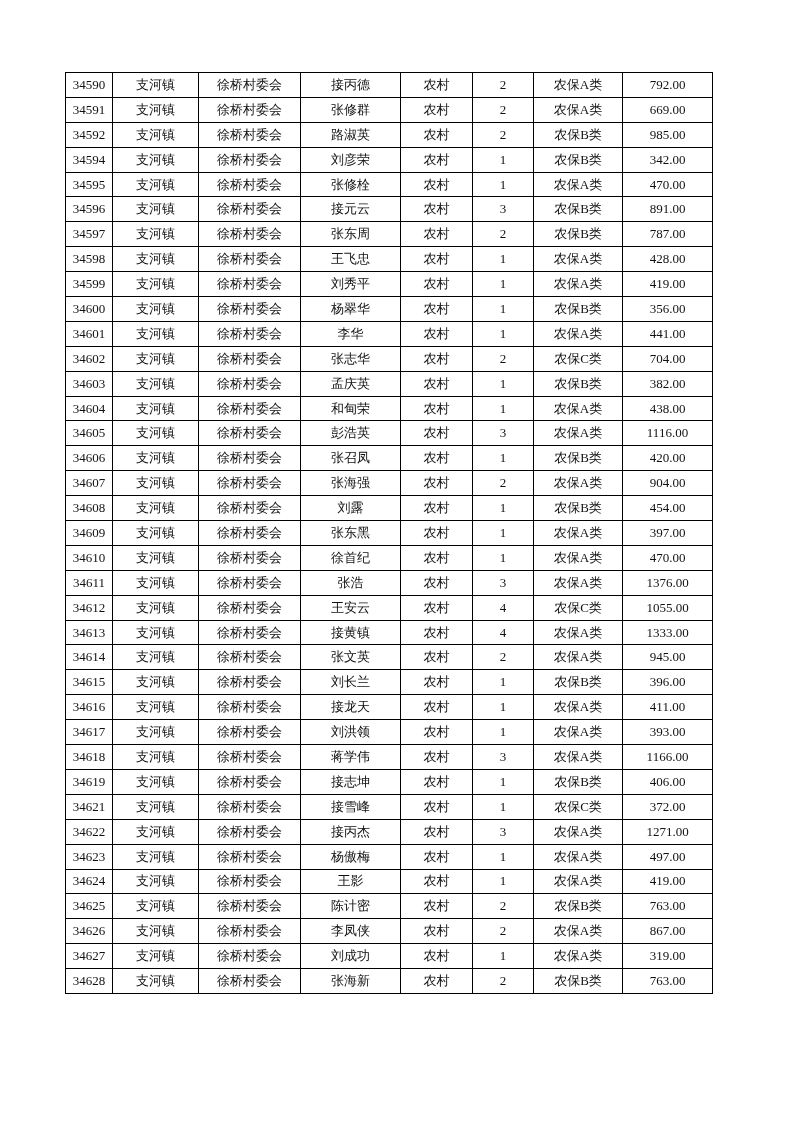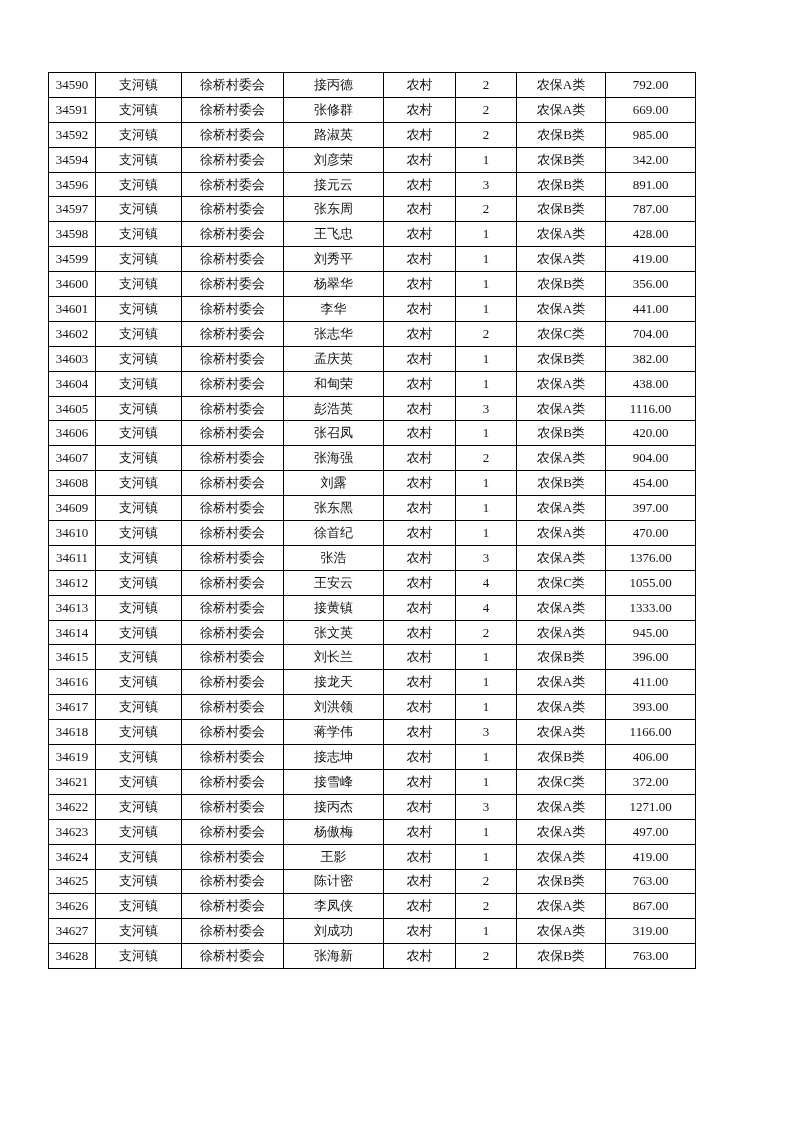--- a/index.html
+++ b/index.html
@@ -10,21 +10,21 @@
   .page {
     position: relative;
     width: 793px;
     height: 1122px;
     background: #ffffff;
     font-family: "Liberation Serif", "DejaVu Serif", serif;
     overflow: hidden;
   }
   table.records {
     position: absolute;
-    left: 48px;
+    left: 65px;
     top: 72px;
     width: 647px;
     border-collapse: collapse;
     table-layout: fixed;
     padding-left: 24px;
   }
   table.records td {
     border: 1px solid #000000;
     height: 23.9px;
     padding: 0 2px;
@@ -94,20 +94,30 @@
           <td>34594</td>
           <td>支河镇</td>
           <td>徐桥村委会</td>
           <td>刘彦荣</td>
           <td>农村</td>
           <td>1</td>
           <td>农保B类</td>
           <td>342.00</td>
         </tr>
         <tr>
+          <td>34595</td>
+          <td>支河镇</td>
+          <td>徐桥村委会</td>
+          <td>张修栓</td>
+          <td>农村</td>
+          <td>1</td>
+          <td>农保A类</td>
+          <td>470.00</td>
+        </tr>
+        <tr>
           <td>34596</td>
           <td>支河镇</td>
           <td>徐桥村委会</td>
           <td>接元云</td>
           <td>农村</td>
           <td>3</td>
           <td>农保B类</td>
           <td>891.00</td>
         </tr>
         <tr>

